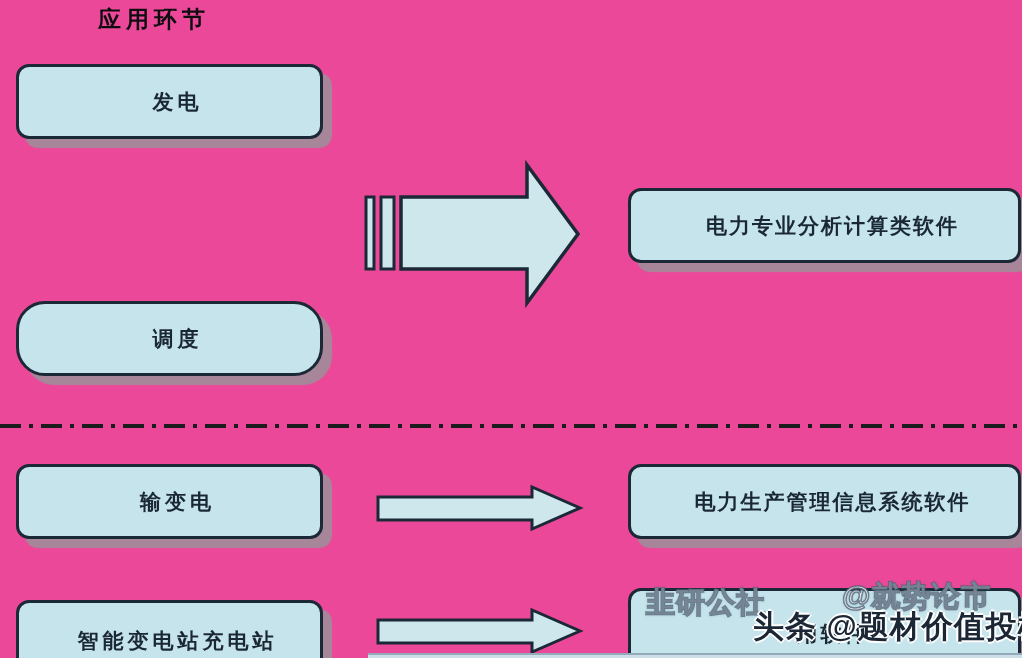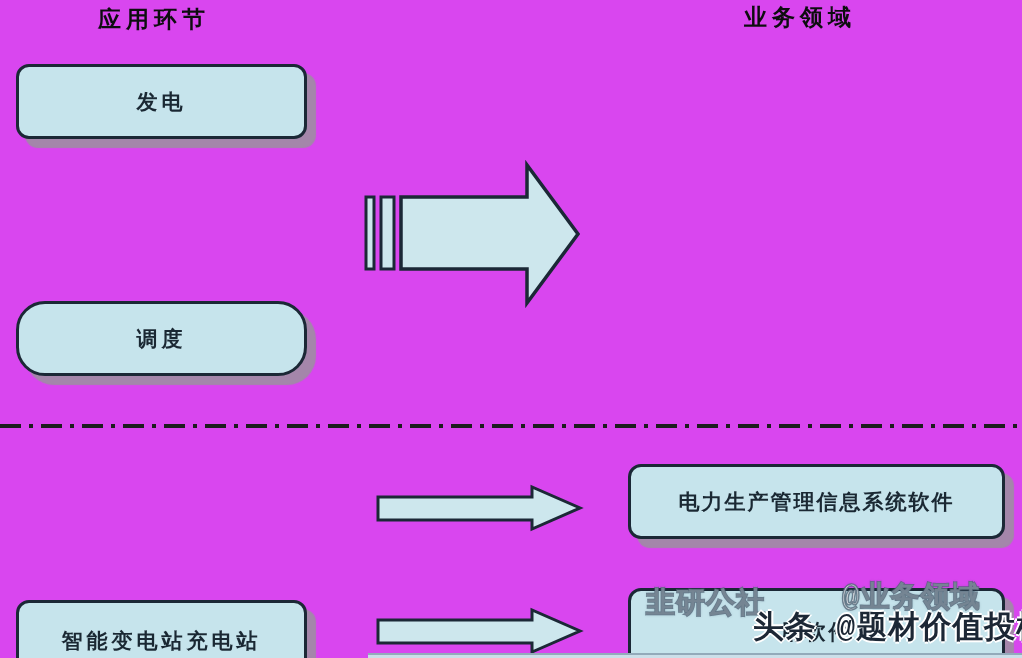--- a/index.html
+++ b/index.html
@@ -1,21 +1,21 @@
 <!DOCTYPE html>
 <html><head>
 <meta charset="utf-8">
 <style>
   html,body{margin:0;padding:0;}
   .canvas{
     position:relative;
     width:1022px;height:658px;
-    background:#d946ef;
+    background:#ec4899;
     overflow:hidden;
-    font-family:Liberation Mono, monospace;
+    font-family:Liberation Sans, sans-serif;
     color:#15222c;
   }
   .col-header{
     position:absolute;
     font-size:23px;
     font-weight:800;
     letter-spacing:5px;
     color:#0d0d0f;
   }
   .hdr-left{left:98px;top:4px;}
@@ -25,20 +25,21 @@
     background:#c6e4ec;
     border:3px solid #1b2836;
     border-radius:13px;
     box-shadow:9px 9px 1px rgba(150,150,152,.8);
     display:flex;align-items:center;justify-content:center;
     text-align:center;
     font-size:21px;
     font-weight:700;
     letter-spacing:4px;
     color:#1a2833;
+    padding-left:16px;
   }
   .lbox{left:16px;width:285px;height:69px;}
   .rbox{left:628px;width:371px;height:69px;letter-spacing:2px;}
   .b1{top:64px;}
   .b2{top:184px;}
   .b3{top:301px;border-radius:29px;}
   .b4{top:464px;}
   .b5{top:600px;height:75px;}
   .rb1{top:188px;}
   .rb2{top:464px;}
@@ -84,27 +85,29 @@
     text-shadow:-2px 0 0 #fff,2px 0 0 #fff,0 -2px 0 #fff,0 2px 0 #fff;
     white-space:nowrap;
   }
 </style>
 </head>
 <body>
 
 <div class="canvas">
 
   <div class="col-header hdr-left">应用环节</div>
-  <div class="col-header hdr-right">业务领域</div>
 
   <div class="fbox lbox b1">
     <span>发电</span>
   </div>
   <div class="fbox lbox b3">
     <span>调度</span>
+  </div>
+  <div class="fbox lbox b4">
+    <span>输变电</span>
   </div>
   <div class="fbox lbox b5">
     <span>智能变电站充电站</span>
   </div>
 
   <div class="divider"></div>
 
   <svg class="arrow-svg a1" width="225" height="150" viewBox="0 0 225 150">
     <rect x="6" y="37" width="8" height="72" fill="#cde7ed" stroke="#1b2836" stroke-width="3"></rect>
     <rect x="21" y="37" width="13" height="72" fill="#cde7ed" stroke="#1b2836" stroke-width="3"></rect>
@@ -112,26 +115,29 @@
   </svg>
 
   <svg class="arrow-svg a2" width="215" height="56" viewBox="0 0 215 56">
     <polygon points="8,17 162,17 162,7 210,28 162,49 162,40 8,40" fill="#cde7ed" stroke="#1b2836" stroke-width="3" stroke-linejoin="miter"></polygon>
   </svg>
 
   <svg class="arrow-svg a3" width="215" height="56" viewBox="0 0 215 56">
     <polygon points="8,17 162,17 162,7 210,28 162,49 162,40 8,40" fill="#cde7ed" stroke="#1b2836" stroke-width="3" stroke-linejoin="miter"></polygon>
   </svg>
 
+  <div class="fbox rbox rb1">
+    <span>电力专业分析计算类软件</span>
+  </div>
   <div class="fbox rbox rb2">
     <span>电力生产管理信息系统软件</span>
   </div>
   <div class="fbox rbox rb3">
     <span>用软件</span>
   </div>
 
   <div class="bottom-strip"></div>
 
   <div class="wm-white wm1">韭研公社</div>
-  <div class="wm-white wm2">@业务领域</div>
+  <div class="wm-white wm2">@就势论市</div>
   <div class="wm-dark">头条 @题材价值投机</div>
 
 </div>
 
 </body></html>

